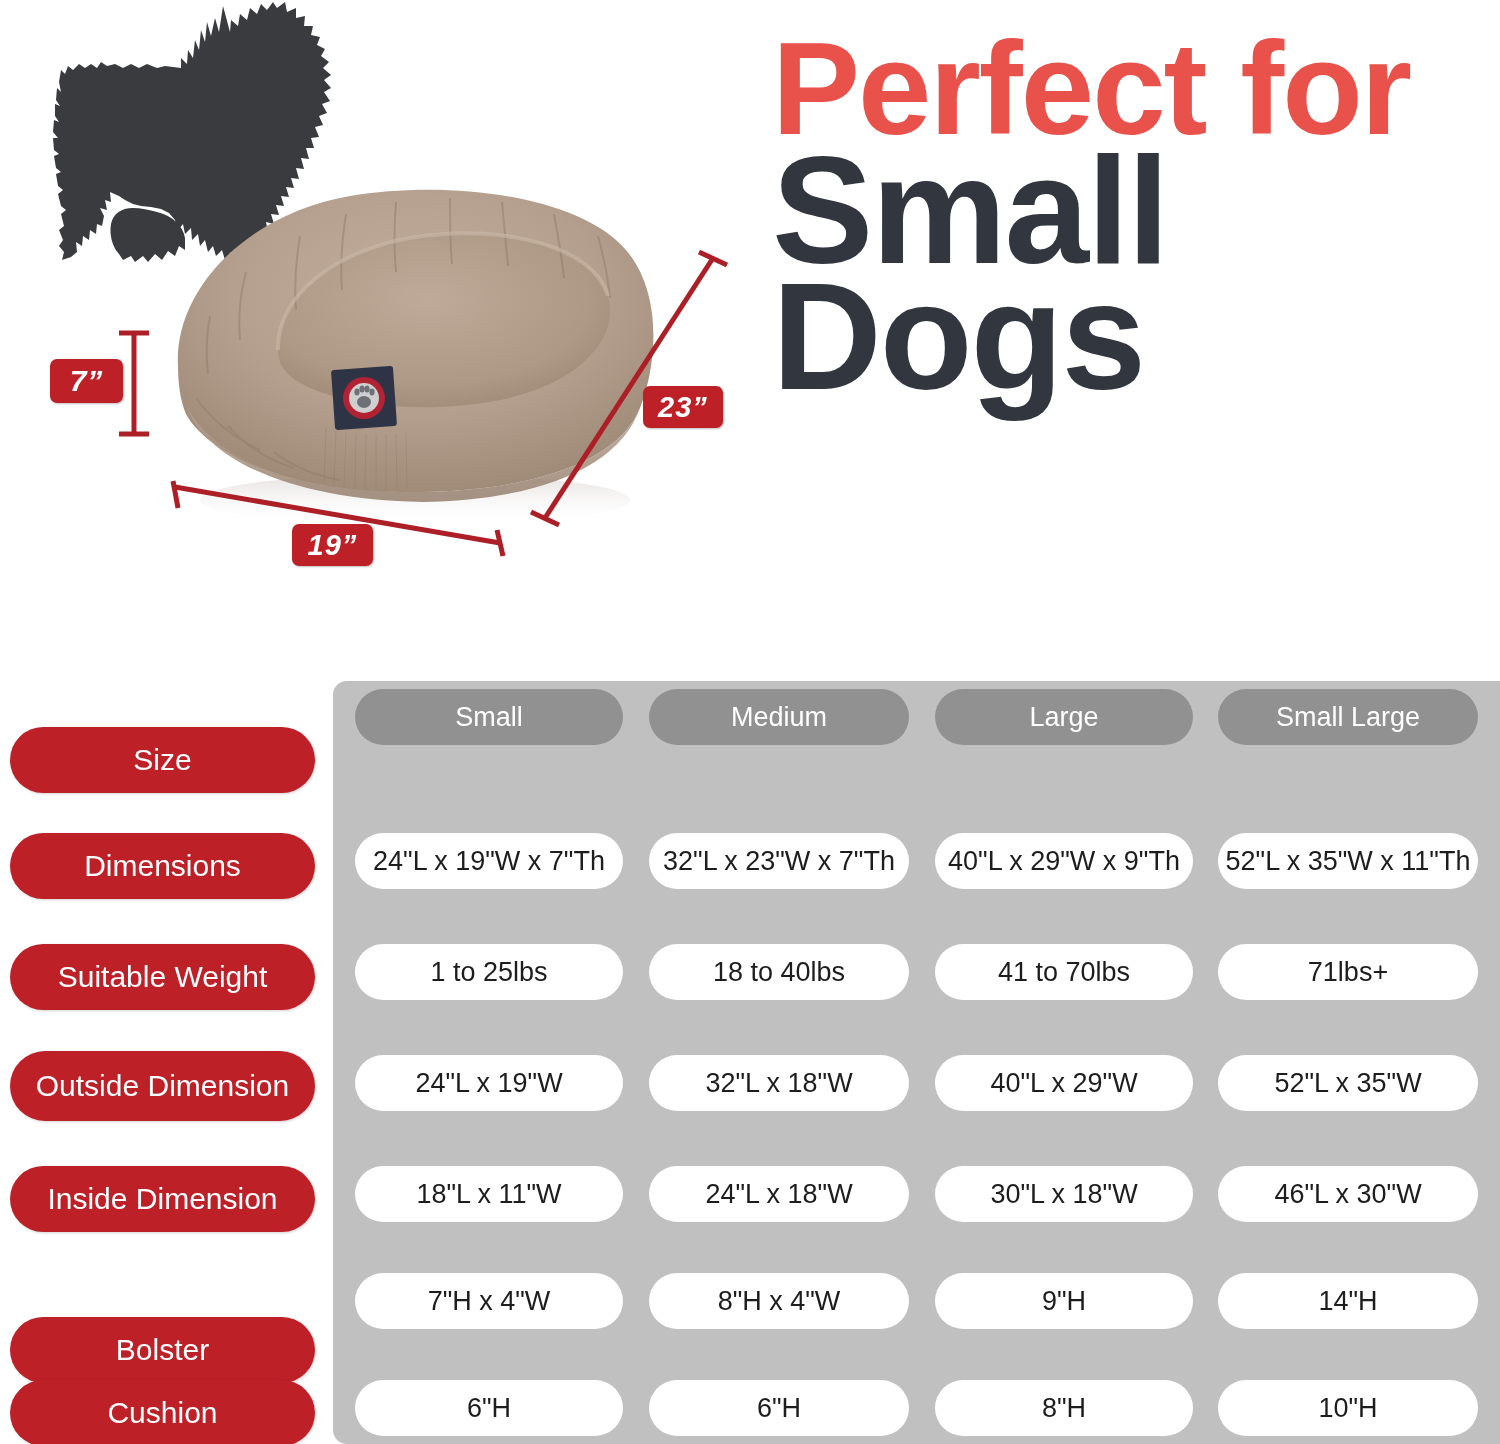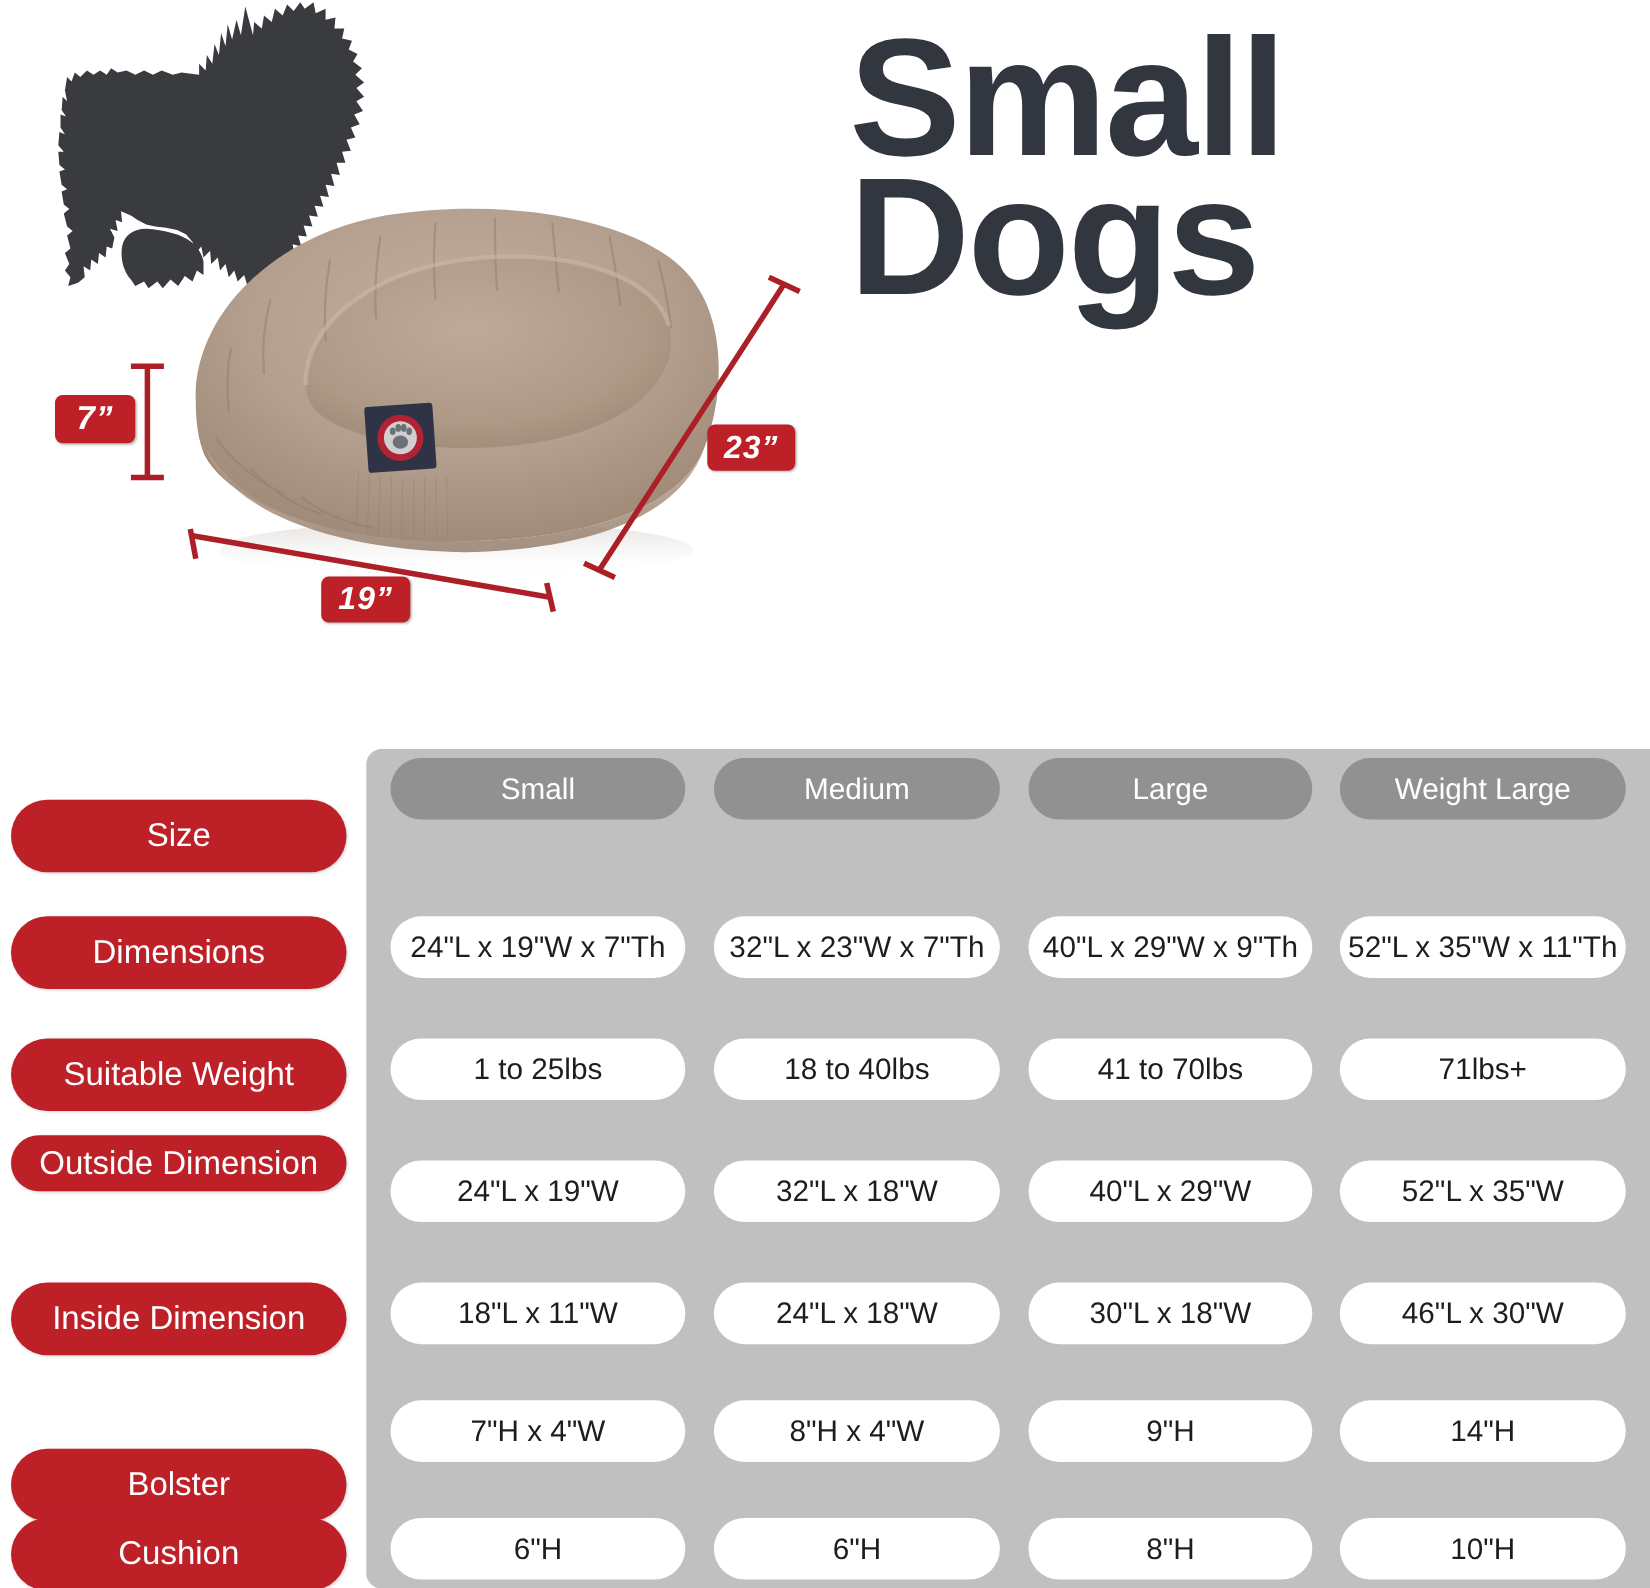--- a/index.html
+++ b/index.html
@@ -288,31 +288,32 @@
       <line x1="699" y1="252" x2="727" y2="265"></line>
       <line x1="531" y1="512" x2="559" y2="525"></line>
     </g>
   </svg>
 
   <div class="callout" id="callout-height">7”</div>
   <div class="callout" id="callout-width">19”</div>
   <div class="callout" id="callout-depth">23”</div>
 
   <div id="headline">
+    <span class="headline-line1">Perfect for</span>
     <span class="headline-line2">Small</span>
     <span class="headline-line3">Dogs</span>
   </div>
 </div>
 
 <div id="spec-table">
   <div id="table-panel">
       <div class="header-pill" style="left: 22px; top: 8px; width: 268px; height: 56px;">Small</div>
       <div class="header-pill" style="left: 316px; top: 8px; width: 260px; height: 56px;">Medium</div>
       <div class="header-pill" style="left: 602px; top: 8px; width: 258px; height: 56px;">Large</div>
-      <div class="header-pill" style="left: 885px; top: 8px; width: 260px; height: 56px;">Weight Large</div>
+      <div class="header-pill" style="left: 885px; top: 8px; width: 260px; height: 56px;">Small Large</div>
       <div class="value-pill" style="left: 22px; top: 152px; width: 268px; height: 56px;">24"L x 19"W x 7"Th</div>
       <div class="value-pill" style="left: 316px; top: 152px; width: 260px; height: 56px;">32"L x 23"W x 7"Th</div>
       <div class="value-pill" style="left: 602px; top: 152px; width: 258px; height: 56px;">40"L x 29"W x 9"Th</div>
       <div class="value-pill" style="left: 885px; top: 152px; width: 260px; height: 56px;">52"L x 35"W x 11"Th</div>
       <div class="value-pill" style="left: 22px; top: 263px; width: 268px; height: 56px;">1 to 25lbs</div>
       <div class="value-pill" style="left: 316px; top: 263px; width: 260px; height: 56px;">18 to 40lbs</div>
       <div class="value-pill" style="left: 602px; top: 263px; width: 258px; height: 56px;">41 to 70lbs</div>
       <div class="value-pill" style="left: 885px; top: 263px; width: 260px; height: 56px;">71lbs+</div>
       <div class="value-pill" style="left: 22px; top: 374px; width: 268px; height: 56px;">24"L x 19"W</div>
       <div class="value-pill" style="left: 316px; top: 374px; width: 260px; height: 56px;">32"L x 18"W</div>
@@ -328,18 +329,18 @@
       <div class="value-pill" style="left: 885px; top: 592px; width: 260px; height: 56px;">14"H</div>
       <div class="value-pill" style="left: 22px; top: 699px; width: 268px; height: 56px;">6"H</div>
       <div class="value-pill" style="left: 316px; top: 699px; width: 260px; height: 56px;">6"H</div>
       <div class="value-pill" style="left: 602px; top: 699px; width: 258px; height: 56px;">8"H</div>
       <div class="value-pill" style="left: 885px; top: 699px; width: 260px; height: 56px;">10"H</div>
     </div>
   <div id="label-column">
       <div class="label-pill" style="top: 67px; height: 66px;">Size</div>
       <div class="label-pill" style="top: 173px; height: 66px;">Dimensions</div>
       <div class="label-pill" style="top: 284px; height: 66px;">Suitable Weight</div>
-      <div class="label-pill" style="top: 372px; height: 51px;">Outside Dimension</div>
+      <div class="label-pill" style="top: 391px; height: 70px;">Outside Dimension</div>
       <div class="label-pill" style="top: 506px; height: 66px;">Inside Dimension</div>
       <div class="label-pill" style="top: 613px; height: 66px; margin-top: 44px;">Bolster</div>
       <div class="label-pill" style="top: 720px; height: 66px;">Cushion</div>
     </div>
 </div>
 
 </body></html>

